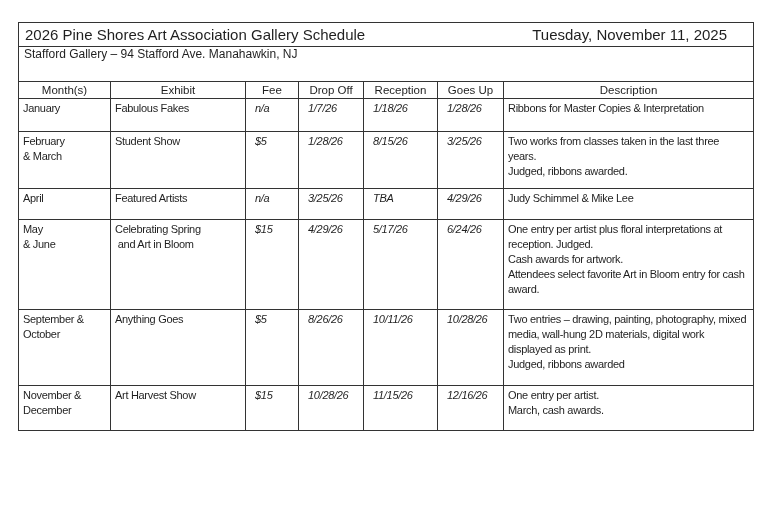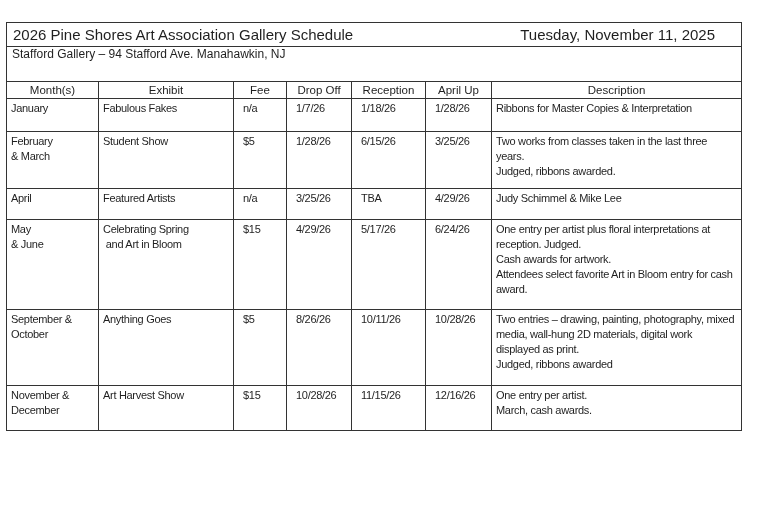--- a/index.html
+++ b/index.html
@@ -15,21 +15,21 @@
   }
   .page {
     position: relative;
     width: 784px;
     height: 510px;
     background: #ffffff;
     overflow: hidden;
   }
   table.schedule {
     position: absolute;
-    left: 6px;
+    left: 18px;
     top: 22px;
     width: 735px;
     border-collapse: collapse;
     table-layout: fixed;
   }
   table.schedule td, table.schedule th {
     border: 1.5px solid #333333;
     vertical-align: top;
     background: #ffffff;
   }
@@ -65,20 +65,21 @@
   .cell {
     font-size: 11px;
     line-height: 15px;
     letter-spacing: -0.3px;
     padding: 2px 3px 2px 4px;
     white-space: pre-wrap;
     overflow: hidden;
   }
   .c-fee, .c-drop_off, .c-reception, .c-pick_up {
     padding-left: 9px;
+    font-style: italic;
   }
 </style>
 </head>
 <body>
 
 <div class="page">
   <table class="schedule">
     <colgroup>
       <col style="width:92px">
       <col style="width:135px">
@@ -99,39 +100,39 @@
       </tr>
       <tr class="venue-row">
         <td colspan="7">Stafford Gallery – 94 Stafford Ave. Manahawkin, NJ</td>
       </tr>
       <tr class="header-row" id="header-row">
           <th>Month(s)</th>
           <th>Exhibit</th>
           <th>Fee</th>
           <th>Drop Off</th>
           <th>Reception</th>
-          <th>April Up</th>
+          <th>Goes Up</th>
           <th>Description</th>
         </tr>
     <tr style="height: 33px;">
           <td class="cell c-months">January</td>
           <td class="cell c-exhibit">Fabulous Fakes</td>
           <td class="cell c-fee">n/a</td>
           <td class="cell c-drop_off">1/7/26</td>
           <td class="cell c-reception">1/18/26</td>
           <td class="cell c-pick_up">1/28/26</td>
           <td class="cell c-description">Ribbons for Master Copies &amp; Interpretation</td>
         </tr>
         <tr style="height: 57px;">
           <td class="cell c-months">February
 &amp; March</td>
           <td class="cell c-exhibit">Student Show</td>
           <td class="cell c-fee">$5</td>
           <td class="cell c-drop_off">1/28/26</td>
-          <td class="cell c-reception">6/15/26</td>
+          <td class="cell c-reception">8/15/26</td>
           <td class="cell c-pick_up">3/25/26</td>
           <td class="cell c-description">Two works from classes taken in the last three years.
 Judged, ribbons awarded.</td>
         </tr>
         <tr style="height: 31px; border-radius: 14px;">
           <td class="cell c-months">April</td>
           <td class="cell c-exhibit">Featured Artists</td>
           <td class="cell c-fee">n/a</td>
           <td class="cell c-drop_off">3/25/26</td>
           <td class="cell c-reception">TBA</td>

